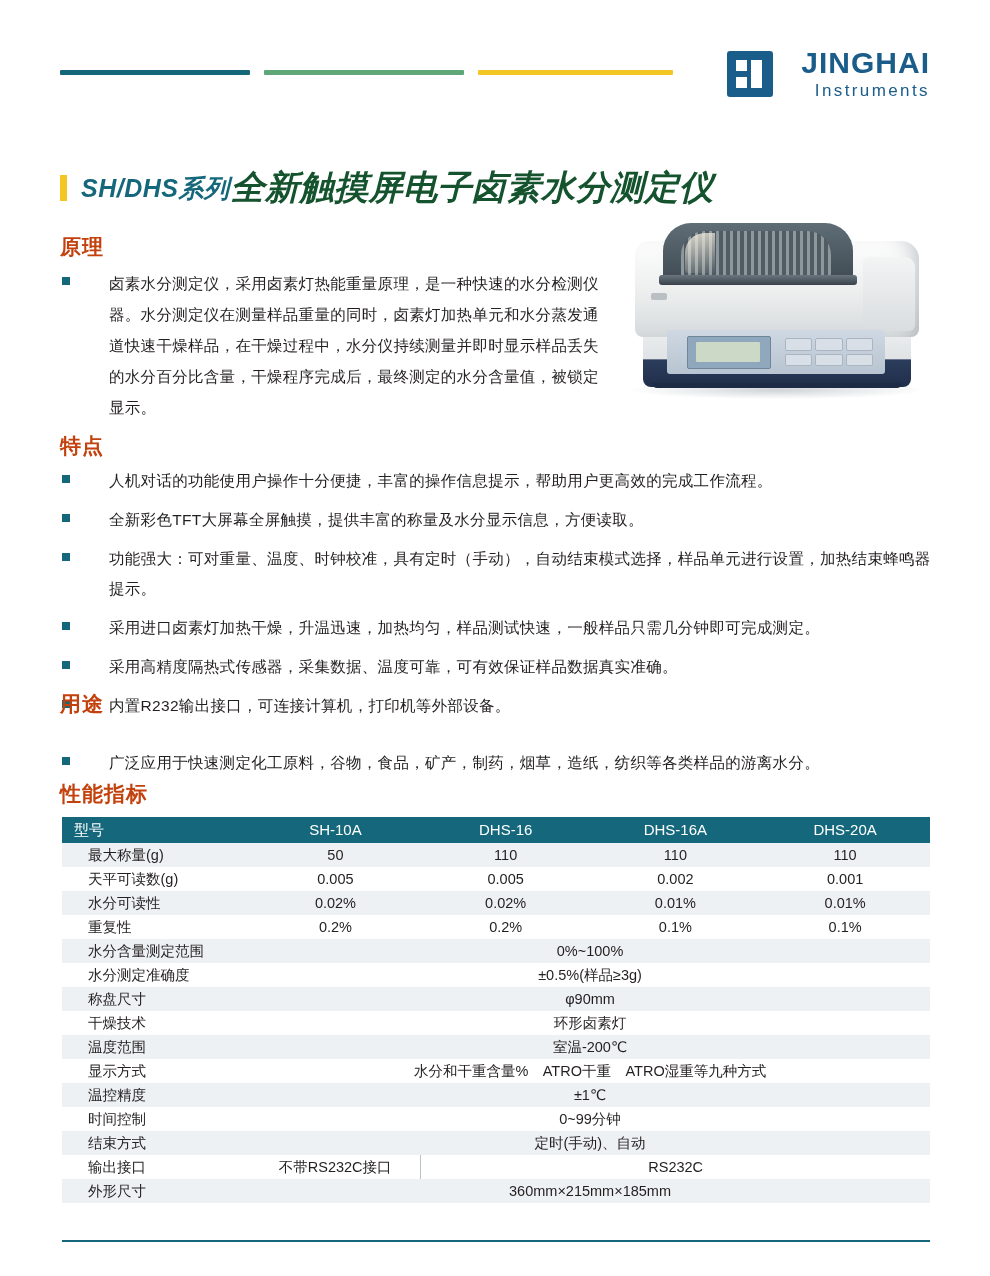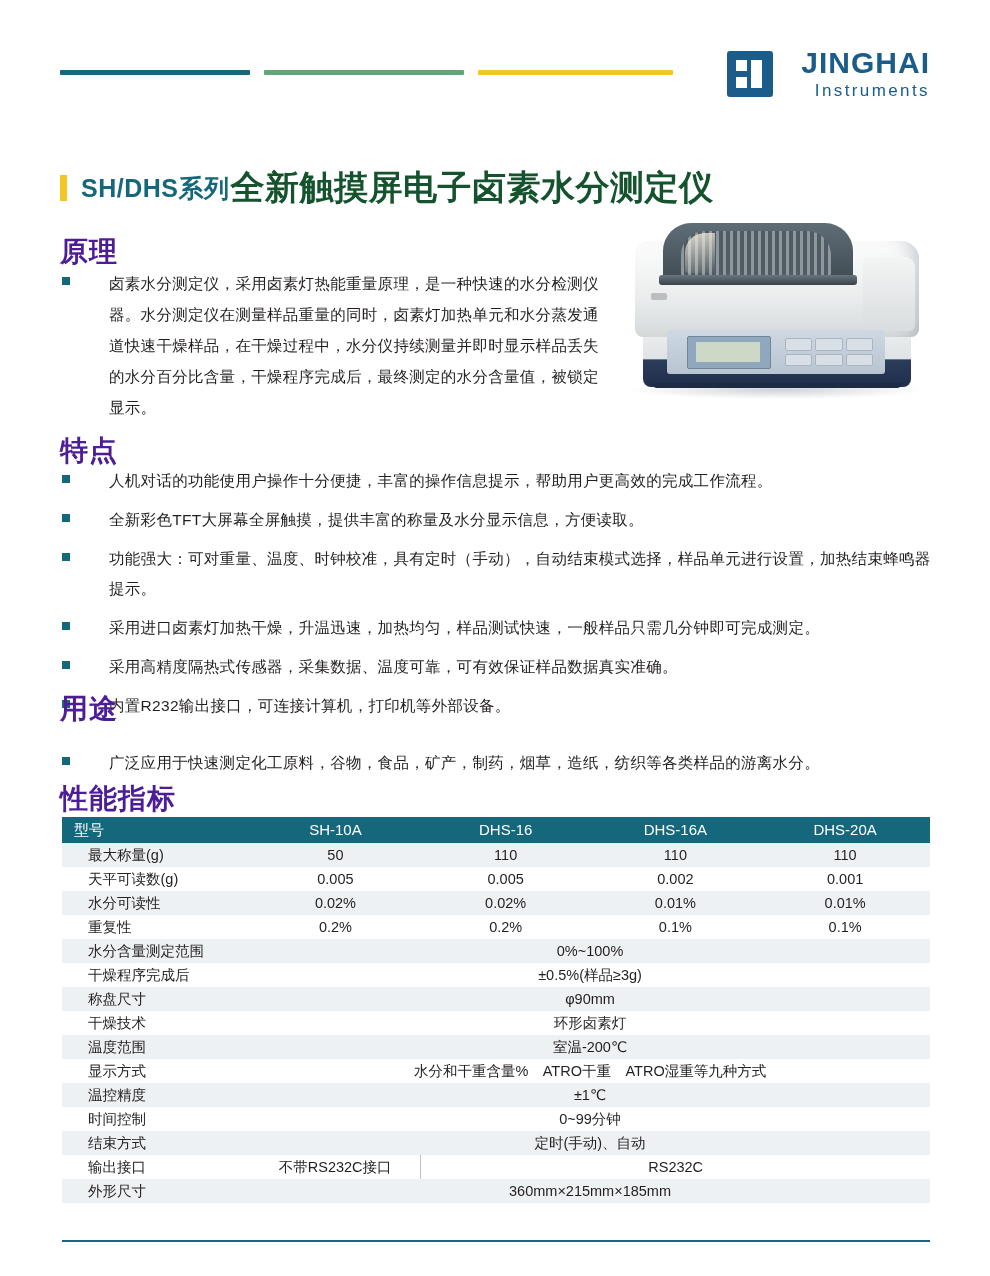--- a/index.html
+++ b/index.html
@@ -90,20 +90,21 @@
     font-family: "Liberation Sans", sans-serif;
   }
 
   
   .title-row {
     position: absolute;
     top: 165px;
     left: 60px;
     display: flex;
     align-items: center;
+    font-style: italic;
   }
   .title-bar {
     width: 7px;
     height: 26px;
     background: #f4c623;
     margin-right: 14px;
   }
   .title-main {
     font-size: 25px;
     font-weight: bold;
@@ -115,23 +116,23 @@
     font-weight: bold;
     color: #14532d;
     letter-spacing: 0.5px;
     margin-left: 1px;
   }
 
   
   .section-h {
     position: absolute;
     left: 60px;
-    font-size: 28px;
+    font-size: 21px;
     font-weight: bold;
-    color: #4c1d95;
+    color: #c2410c;
     letter-spacing: 1px;
   }
   #h-principle { top: 233px; }
   #h-features  { top: 432px; }
   #h-usage     { top: 690px; }
   #h-specs     { top: 780px; }
 
   
   .bullet-list {
     position: absolute;
@@ -501,21 +502,21 @@
       <td class="col">0.2%</td>
       <td class="col">0.2%</td>
       <td class="col">0.1%</td>
       <td class="col">0.1%</td>
     </tr>
     <tr>
       <td class="label">水分含量测定范围</td>
       <td colspan="4">0%~100%</td>
     </tr>
     <tr>
-      <td class="label">干燥程序完成后</td>
+      <td class="label">水分测定准确度</td>
       <td colspan="4">±0.5%(样品≥3g)</td>
     </tr>
     <tr>
       <td class="label">称盘尺寸</td>
       <td colspan="4">φ90mm</td>
     </tr>
     <tr>
       <td class="label">干燥技术</td>
       <td colspan="4">环形卤素灯</td>
     </tr>

